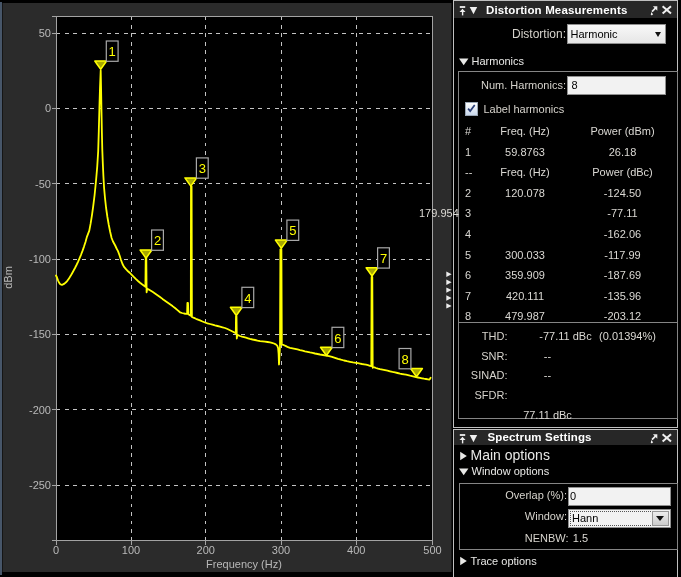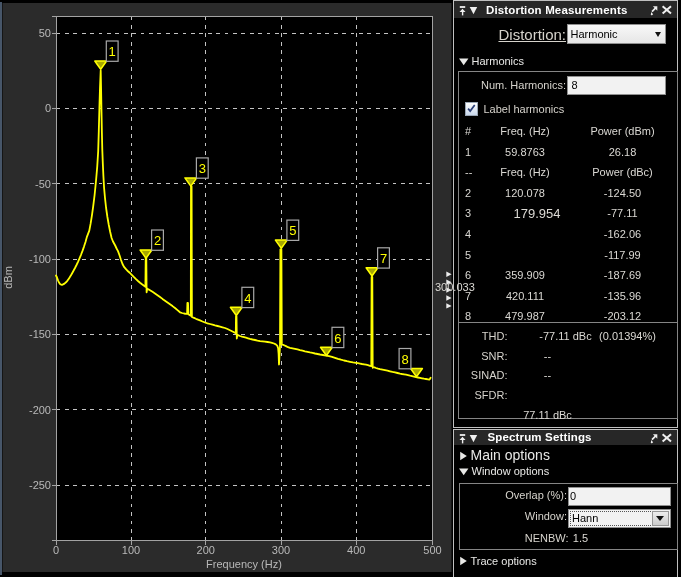--- a/index.html
+++ b/index.html
@@ -115,21 +115,21 @@
         <rect x="8.9" y="10.5" width="1.4" height="3.9"></rect>
         <polygon points="16.7,6 24.2,6 20.45,13.2"></polygon>
         <polygon points="199.9,5.3 204.3,5.3 204.3,9.7"></polygon>
       </g>
       <path d="M203 6.6 L199 10.6 M199.2,12.9 L198.2,13.9" stroke="#efefef" stroke-width="1.7" fill="none"></path>
       <polygon points="198,11 200.2,13.2 198,13.9" fill="#efefef"></polygon>
       <path d="M209.6 5.3 L218 12.5 M218 5.3 L209.6 12.5" stroke="#efefef" stroke-width="2" fill="none"></path>
     </svg>
 <div style="position:absolute;left:486px;top:1.5500000000000007px;height:17.5px;line-height:17.5px;font-size:11.5px;color:#ffffff;font-weight:bold;letter-spacing:0.15px;white-space:nowrap;">Distortion Measurements</div>
 <div style="position:absolute;left:487.5px;top:428.55px;height:17.5px;line-height:17.5px;font-size:11.5px;color:#ffffff;font-weight:bold;letter-spacing:0.15px;white-space:nowrap;">Spectrum Settings</div>
-<div style="position:absolute;right:115px;top:26.0px;height:17px;line-height:17px;font-size:15px;color:#d6d3cc;white-space:nowrap;text-align:center;text-decoration:underline;">Distortion:</div>
+<div style="position:absolute;right:115px;top:26.0px;height:17px;line-height:17px;font-size:12px;color:#d6d3cc;white-space:nowrap;text-align:center;">Distortion:</div>
 <div style="position:absolute;left:567px;top:24px;width:99px;height:20px;background:linear-gradient(#f8f8f8,#e6e6e6);border:1px solid #8f8f8f;box-sizing:border-box;"></div>
 <div style="position:absolute;left:570.5px;top:26.0px;height:17px;line-height:17px;font-size:11px;color:#000000;white-space:nowrap;">Harmonic</div>
 <div style="position:absolute;left:654.5px;top:32px;width:0;height:0;border-left:3.8px solid transparent;border-right:3.8px solid transparent;border-top:5.2px solid #111;"></div>
 <svg style="position:absolute;left:458px;top:57px" width="14" height="10" viewBox="0 0 14 10">
       <polygon points="1,1.5 10.4,1.5 5.7,8.3" fill="#e8e8e6"></polygon>
     </svg>
 <div style="position:absolute;left:471.5px;top:53.2px;height:17px;line-height:17px;font-size:11px;color:#e8e8e6;white-space:nowrap;">Harmonics</div>
 <div style="position:absolute;left:458px;top:71px;width:219.5px;height:252px;border:1px solid #858585;box-sizing:border-box;"></div>
 <div style="position:absolute;left:458px;top:322px;width:219.5px;height:97px;border:1px solid #858585;box-sizing:border-box;"></div>
 <div style="position:absolute;right:115px;top:76.9px;height:17px;line-height:17px;font-size:11px;color:#d6d3cc;white-space:nowrap;text-align:right;">Num. Harmonics:</div>
@@ -146,26 +146,26 @@
 <div style="position:absolute;left:465px;top:143.9px;height:17px;line-height:17px;font-size:11px;color:#dbd9d4;white-space:nowrap;">1</div>
 <div style="position:absolute;left:435px;width:180px;text-align:center;top:143.9px;height:17px;line-height:17px;font-size:11px;color:#dbd9d4;">59.8763</div>
 <div style="position:absolute;left:532.5px;width:180px;text-align:center;top:143.9px;height:17px;line-height:17px;font-size:11px;color:#dbd9d4;">26.18</div>
 <div style="position:absolute;left:465px;top:164.4px;height:17px;line-height:17px;font-size:11px;color:#dbd9d4;white-space:nowrap;">--</div>
 <div style="position:absolute;left:435px;width:180px;text-align:center;top:164.4px;height:17px;line-height:17px;font-size:11px;color:#dbd9d4;">Freq. (Hz)</div>
 <div style="position:absolute;left:532.5px;width:180px;text-align:center;top:164.4px;height:17px;line-height:17px;font-size:11px;color:#dbd9d4;">Power (dBc)</div>
 <div style="position:absolute;left:465px;top:184.9px;height:17px;line-height:17px;font-size:11px;color:#dbd9d4;white-space:nowrap;">2</div>
 <div style="position:absolute;left:435px;width:180px;text-align:center;top:184.9px;height:17px;line-height:17px;font-size:11px;color:#dbd9d4;">120.078</div>
 <div style="position:absolute;left:532.5px;width:180px;text-align:center;top:184.9px;height:17px;line-height:17px;font-size:11px;color:#dbd9d4;">-124.50</div>
 <div style="position:absolute;left:465px;top:205.4px;height:17px;line-height:17px;font-size:11px;color:#dbd9d4;white-space:nowrap;">3</div>
-<div style="position:absolute;left:447px;width:180px;text-align:center;top:205.4px;height:17px;line-height:17px;font-size:13px;color:#dbd9d4;">179.954</div>
+<div style="position:absolute;left:419px;width:180px;text-align:left;top:205.4px;height:17px;line-height:17px;font-size:11px;color:#dbd9d4;">179.954</div>
 <div style="position:absolute;left:532.5px;width:180px;text-align:center;top:205.4px;height:17px;line-height:17px;font-size:11px;color:#dbd9d4;">-77.11</div>
 <div style="position:absolute;left:465px;top:226.0px;height:17px;line-height:17px;font-size:11px;color:#dbd9d4;white-space:nowrap;">4</div>
 <div style="position:absolute;left:532.5px;width:180px;text-align:center;top:226.0px;height:17px;line-height:17px;font-size:11px;color:#dbd9d4;">-162.06</div>
 <div style="position:absolute;left:465px;top:246.5px;height:17px;line-height:17px;font-size:11px;color:#dbd9d4;white-space:nowrap;">5</div>
-<div style="position:absolute;left:435px;width:180px;top:246.5px;height:17px;line-height:17px;font-size:11px;color:#dbd9d4;margin-top:32px;">300.033</div>
+<div style="position:absolute;left:435px;width:180px;text-align:center;top:246.5px;height:17px;line-height:17px;font-size:11px;color:#dbd9d4;">300.033</div>
 <div style="position:absolute;left:532.5px;width:180px;text-align:center;top:246.5px;height:17px;line-height:17px;font-size:11px;color:#dbd9d4;">-117.99</div>
 <div style="position:absolute;left:465px;top:267.0px;height:17px;line-height:17px;font-size:11px;color:#dbd9d4;white-space:nowrap;">6</div>
 <div style="position:absolute;left:435px;width:180px;text-align:center;top:267.0px;height:17px;line-height:17px;font-size:11px;color:#dbd9d4;">359.909</div>
 <div style="position:absolute;left:532.5px;width:180px;text-align:center;top:267.0px;height:17px;line-height:17px;font-size:11px;color:#dbd9d4;">-187.69</div>
 <div style="position:absolute;left:465px;top:287.5px;height:17px;line-height:17px;font-size:11px;color:#dbd9d4;white-space:nowrap;">7</div>
 <div style="position:absolute;left:435px;width:180px;text-align:center;top:287.5px;height:17px;line-height:17px;font-size:11px;color:#dbd9d4;">420.111</div>
 <div style="position:absolute;left:532.5px;width:180px;text-align:center;top:287.5px;height:17px;line-height:17px;font-size:11px;color:#dbd9d4;">-135.96</div>
 <div style="position:absolute;left:465px;top:308.0px;height:17px;line-height:17px;font-size:11px;color:#dbd9d4;white-space:nowrap;">8</div>
 <div style="position:absolute;left:435px;width:180px;text-align:center;top:308.0px;height:17px;line-height:17px;font-size:11px;color:#dbd9d4;">479.987</div>
 <div style="position:absolute;left:532.5px;width:180px;text-align:center;top:308.0px;height:17px;line-height:17px;font-size:11px;color:#dbd9d4;">-203.12</div>

